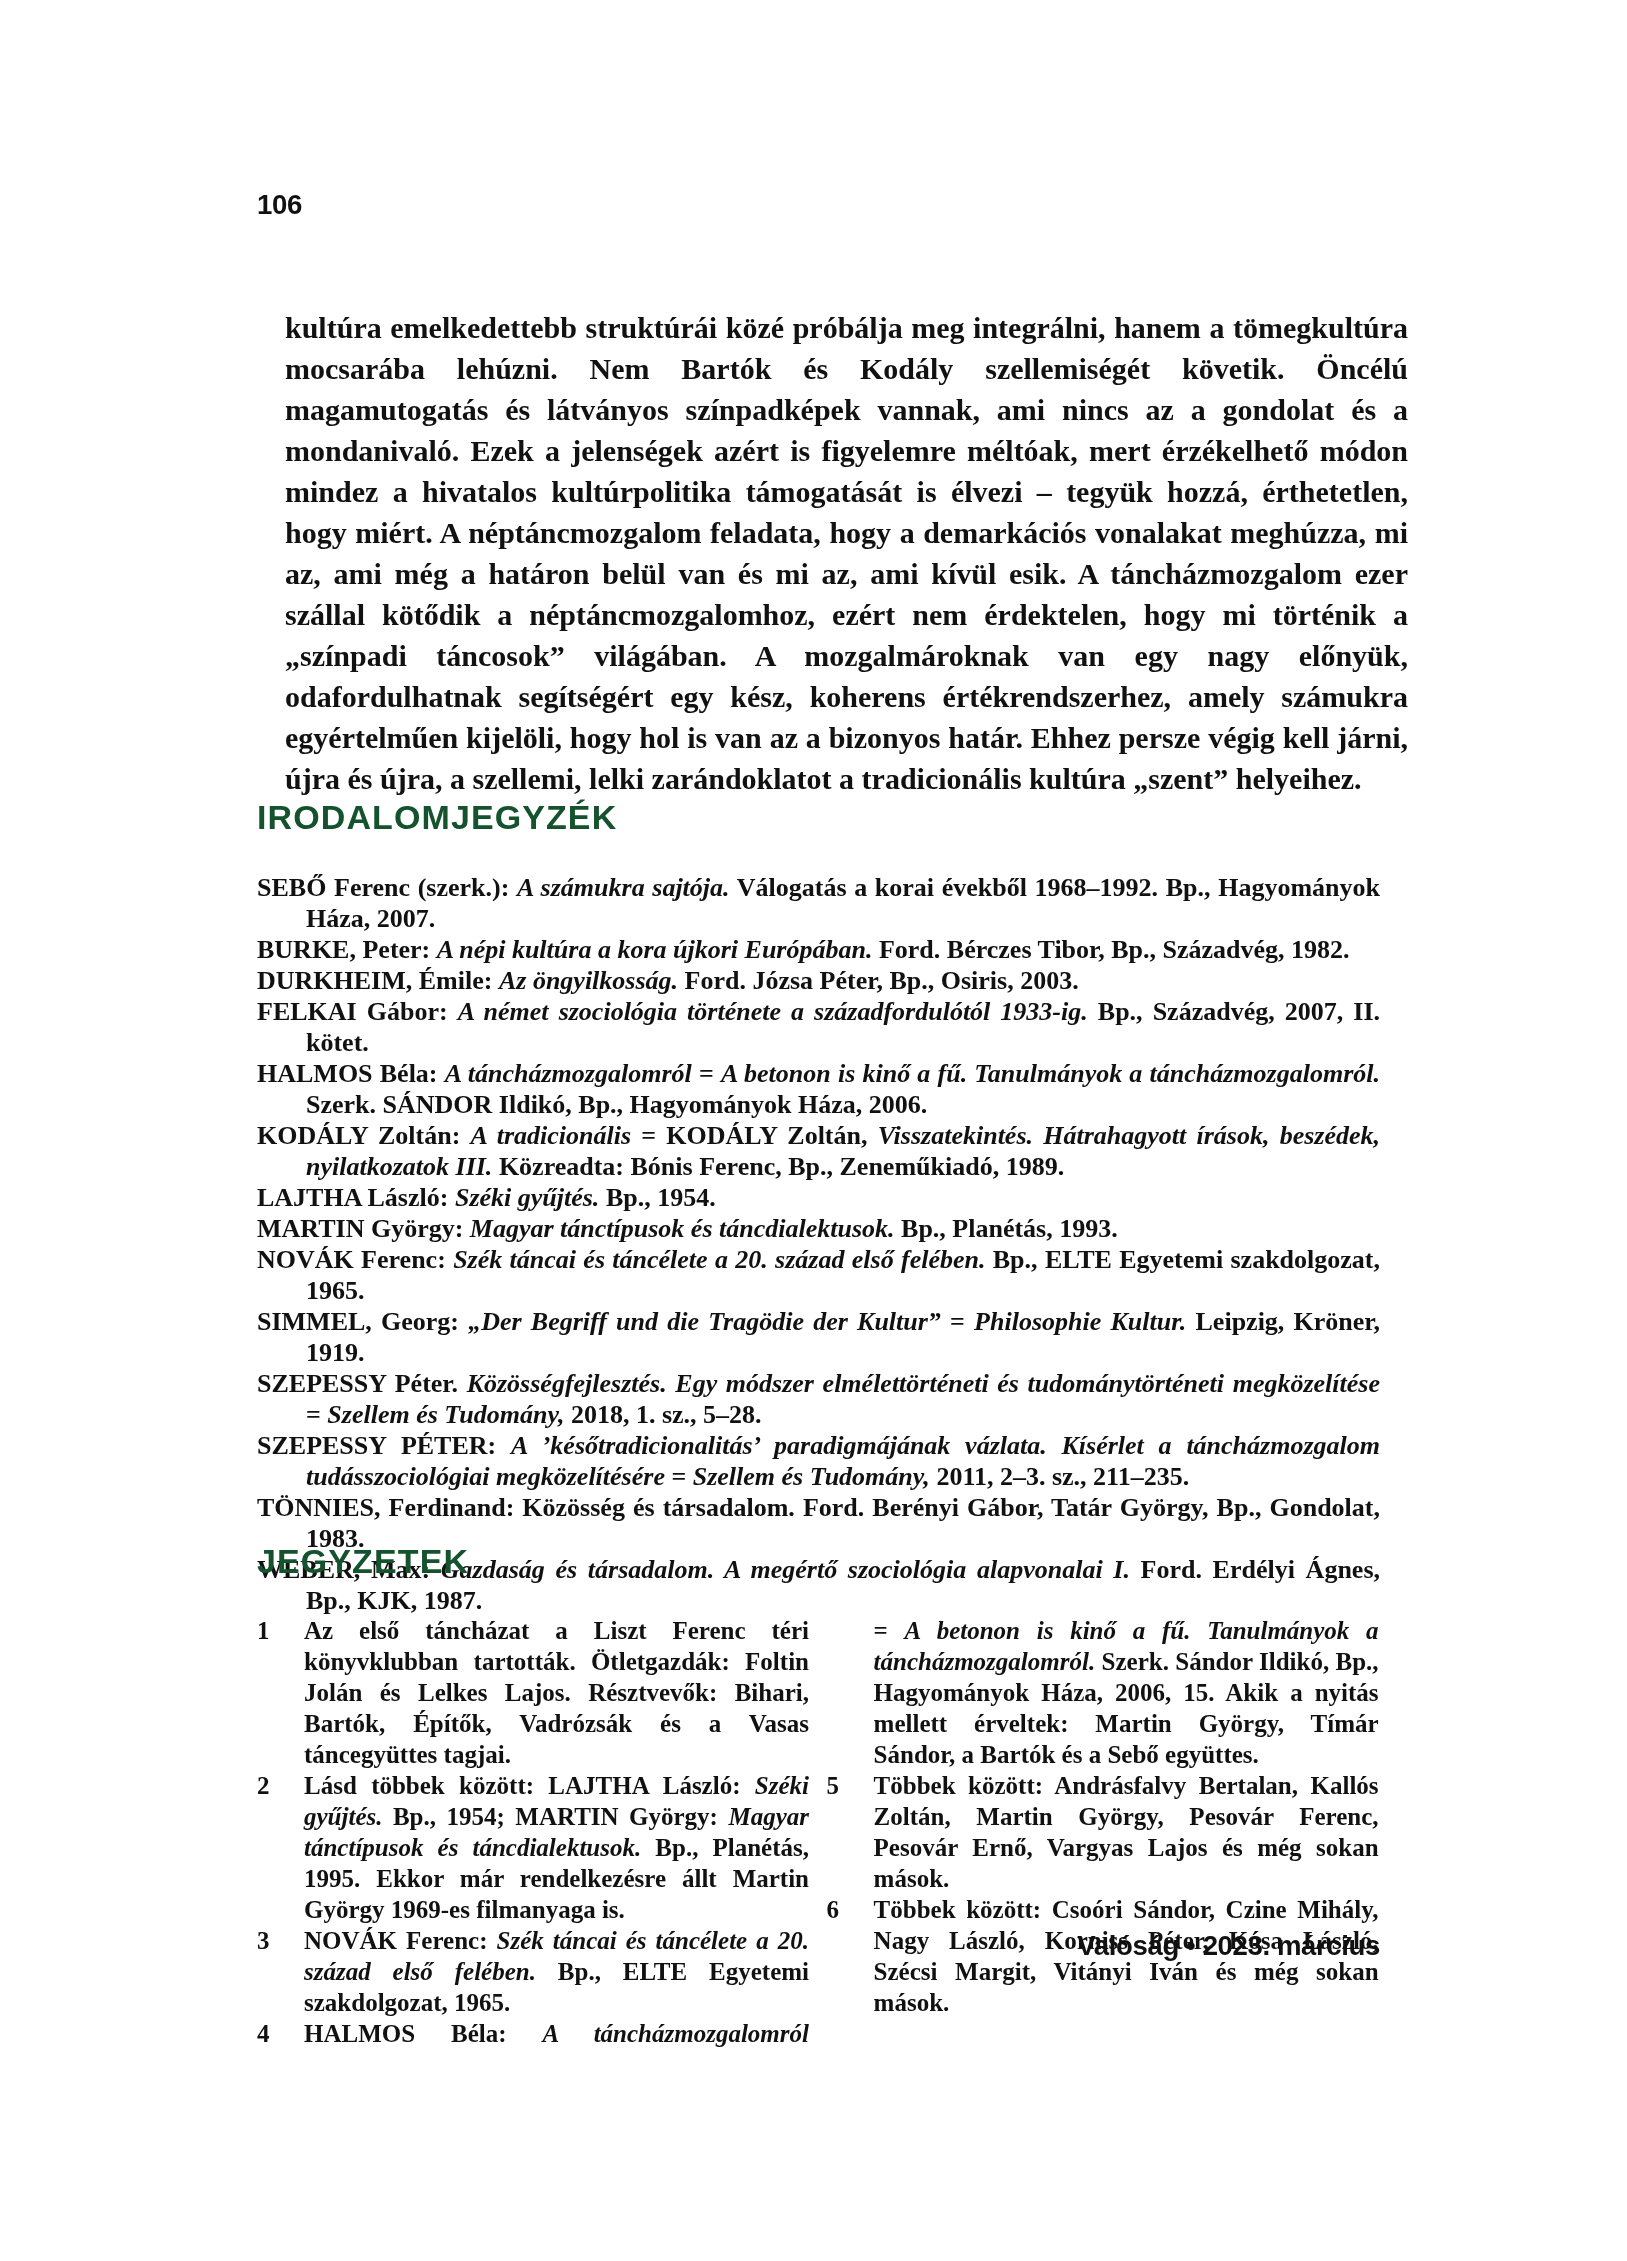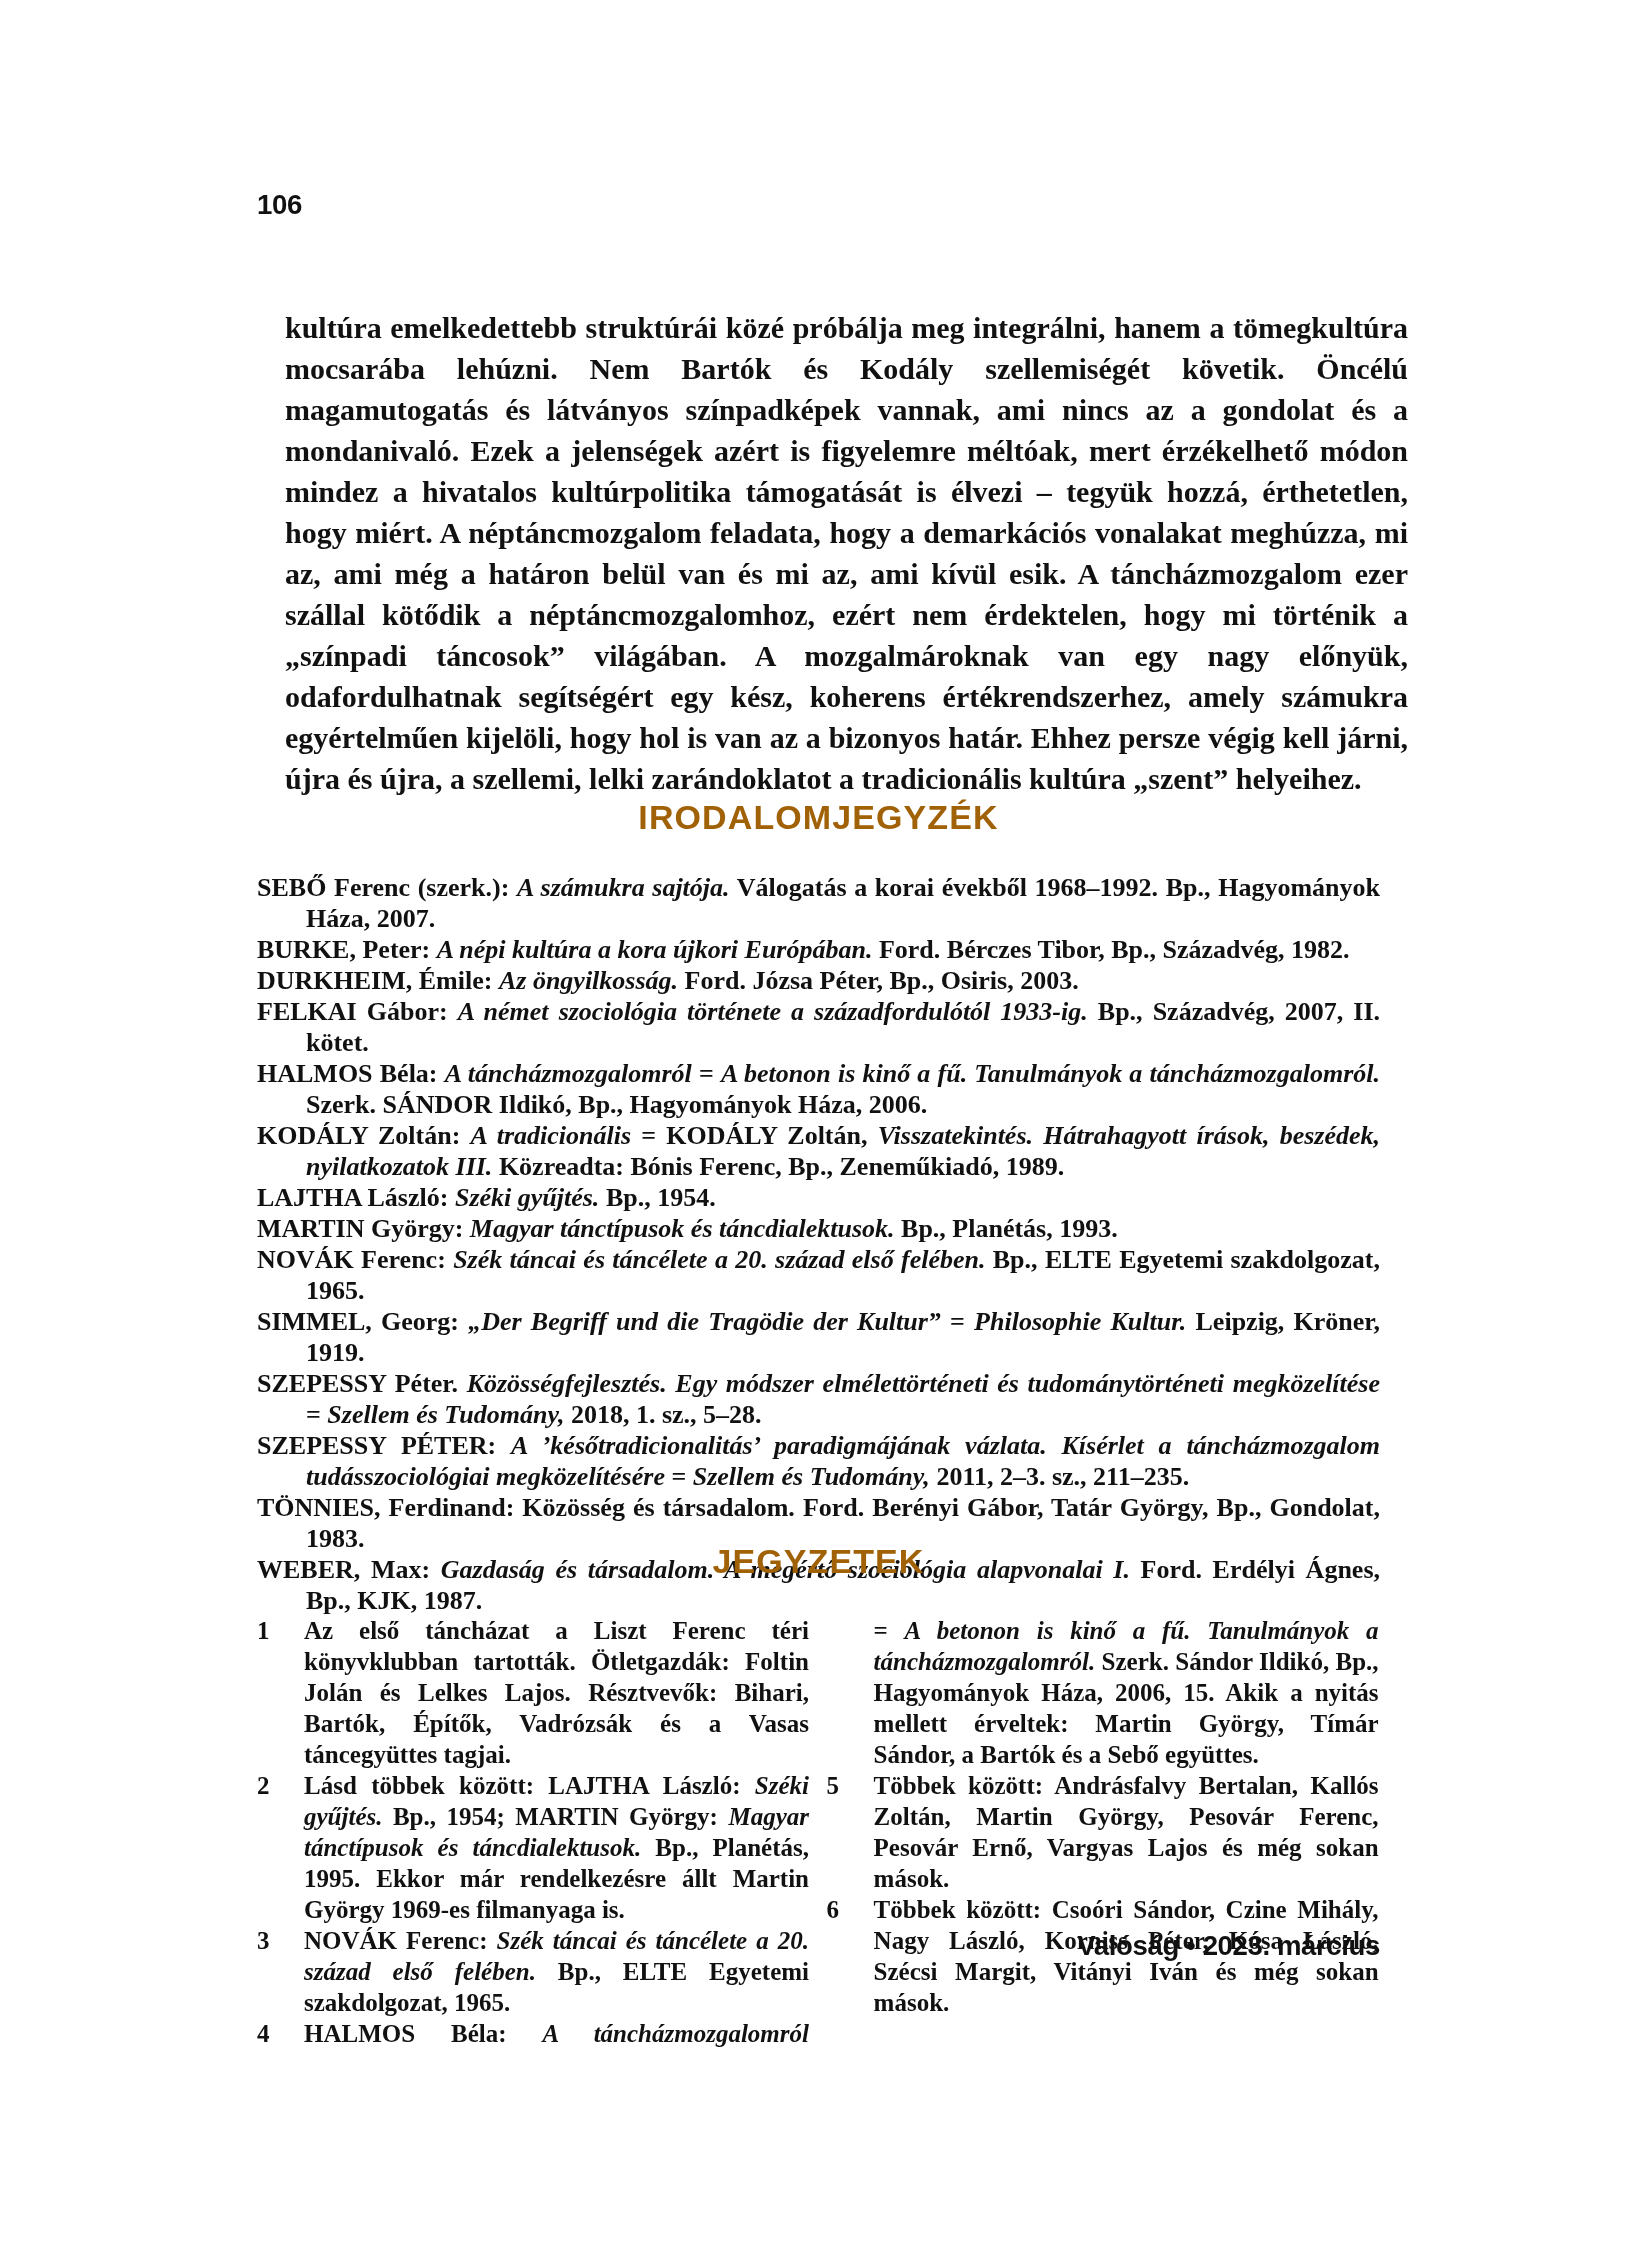--- a/index.html
+++ b/index.html
@@ -23,24 +23,23 @@
   .body-text{
     position:absolute;left:257px;top:277px;width:1123px;
     font-family:"Liberation Serif",serif;
     font-size:30px;line-height:41px;
     text-align:justify;
     margin-left:28px;
   }
   
   .section-heading{
     position:absolute;left:257px;width:1123px;
-    text-align:center;
     font-family:"Liberation Sans",sans-serif;
     font-size:34px;letter-spacing:1.1px;
-    color:#a16207;
+    color:#14532d;
   }
   .heading-bib{top:798px;}
   .heading-notes{top:1542px;}
   
   .bib-list{
     position:absolute;left:257px;top:872px;width:1123px;
     font-family:"Liberation Serif",serif;
     font-size:26px;line-height:31px;
     text-align:justify;
   }

